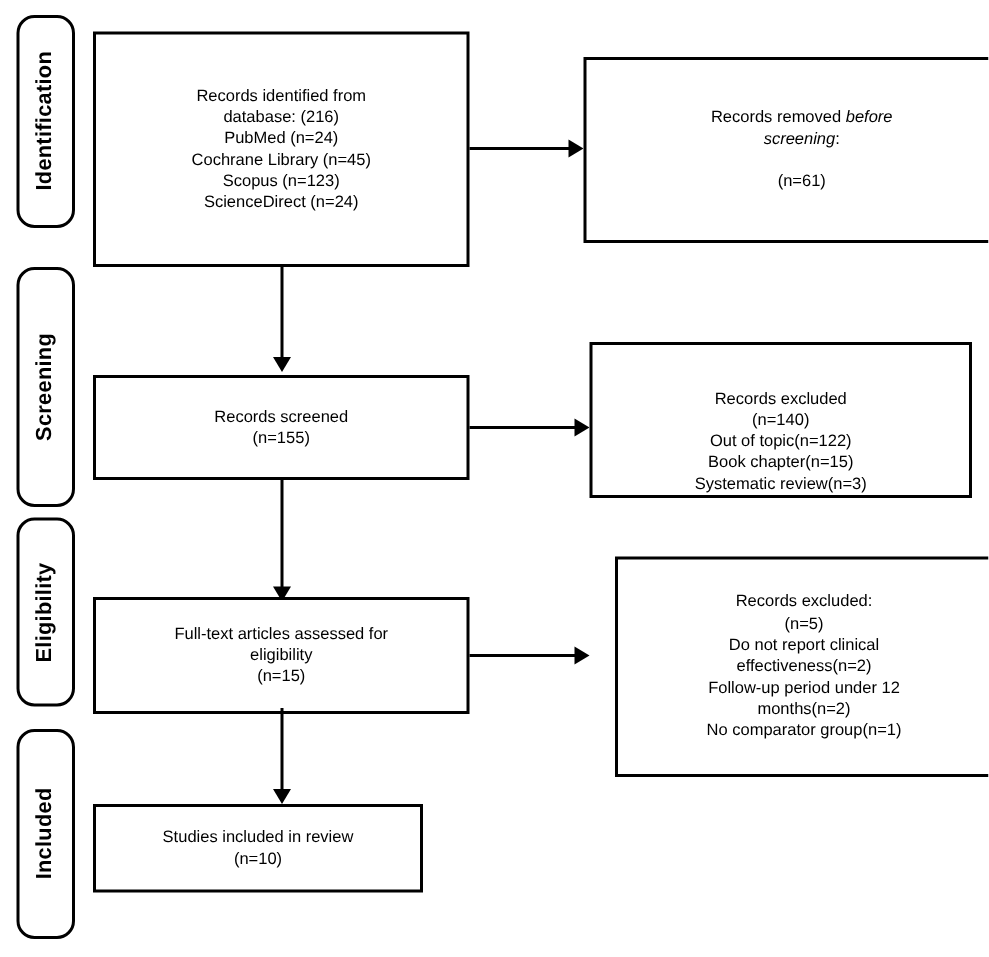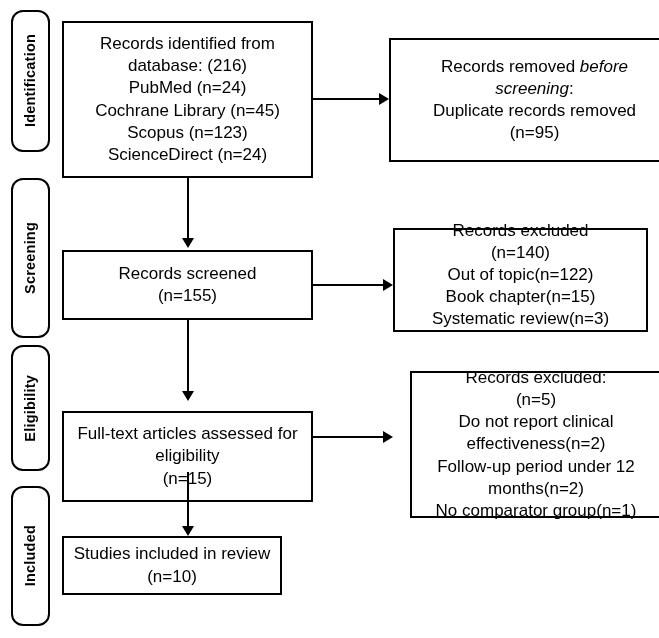--- a/index.html
+++ b/index.html
@@ -47,21 +47,21 @@
     position: absolute;
     box-sizing: border-box;
     border: 2.5px solid #000000;
     background: #ffffff;
     display: flex;
     align-items: center;
     justify-content: center;
     text-align: center;
   }
   .flow-box-text {
-    font-size: 17px;
+    font-size: 11px;
     line-height: 1.30;
     color: #000000;
     padding: 0 6px;
     white-space: pre-line;
   }
   .flow-box-text .it {
     font-style: italic;
   }
 
   
@@ -116,21 +116,21 @@
 PubMed (n=24)
 Cochrane Library (n=45)
 Scopus (n=123)
 ScienceDirect (n=24)</div>
   </div>
 
   <div class="conn conn-h" style="left:313px; top:98px; width:68px;"></div>
   <div class="arrow-right" style="left:379px; top:93px;"></div>
 
   <div class="flow-box" style="left:389px; top:38px; width:291px; height:124px;">
-    <div class="flow-box-text"><span>Records removed </span><span class="it">before</span><br><span class="it">screening</span><span>:</span><br><span>Duplicate records removed</span><br><span>(n=95)</span></div>
+    <div class="flow-box-text"><span>Records removed </span><span class="it">before</span><br><span class="it">screening</span><span>:</span><br><br><span>(n=61)</span></div>
   </div>
 
   <div class="conn conn-v" style="left:187px; top:178px; height:62px;"></div>
   <div class="arrow-down" style="left:182px; top:238px;"></div>
 
   <div class="flow-box" style="left:62px; top:250px; width:251px; height:70px;">
     <div class="flow-box-text">Records screened
 (n=155)</div>
   </div>
 
@@ -141,21 +141,21 @@
     <div class="flow-box-text">Records excluded
 (n=140)
 Out of topic(n=122)
 Book chapter(n=15)
 Systematic review(n=3)</div>
   </div>
 
   <div class="conn conn-v" style="left:187px; top:320px; height:73px;"></div>
   <div class="arrow-down" style="left:182px; top:391px;"></div>
 
-  <div class="flow-box" style="left:62px; top:411px; width:251px; height:91px;">
+  <div class="flow-box" style="left:62px; top:398px; width:251px; height:78px;">
     <div class="flow-box-text">Full-text articles assessed for
 eligibility
 (n=15)</div>
   </div>
 
   <div class="conn conn-h" style="left:313px; top:436px; width:72px;"></div>
   <div class="arrow-right" style="left:383px; top:431px;"></div>
 
   <div class="flow-box" style="left:410px; top:371px; width:252px; height:147px;">
     <div class="flow-box-text">Records excluded:

